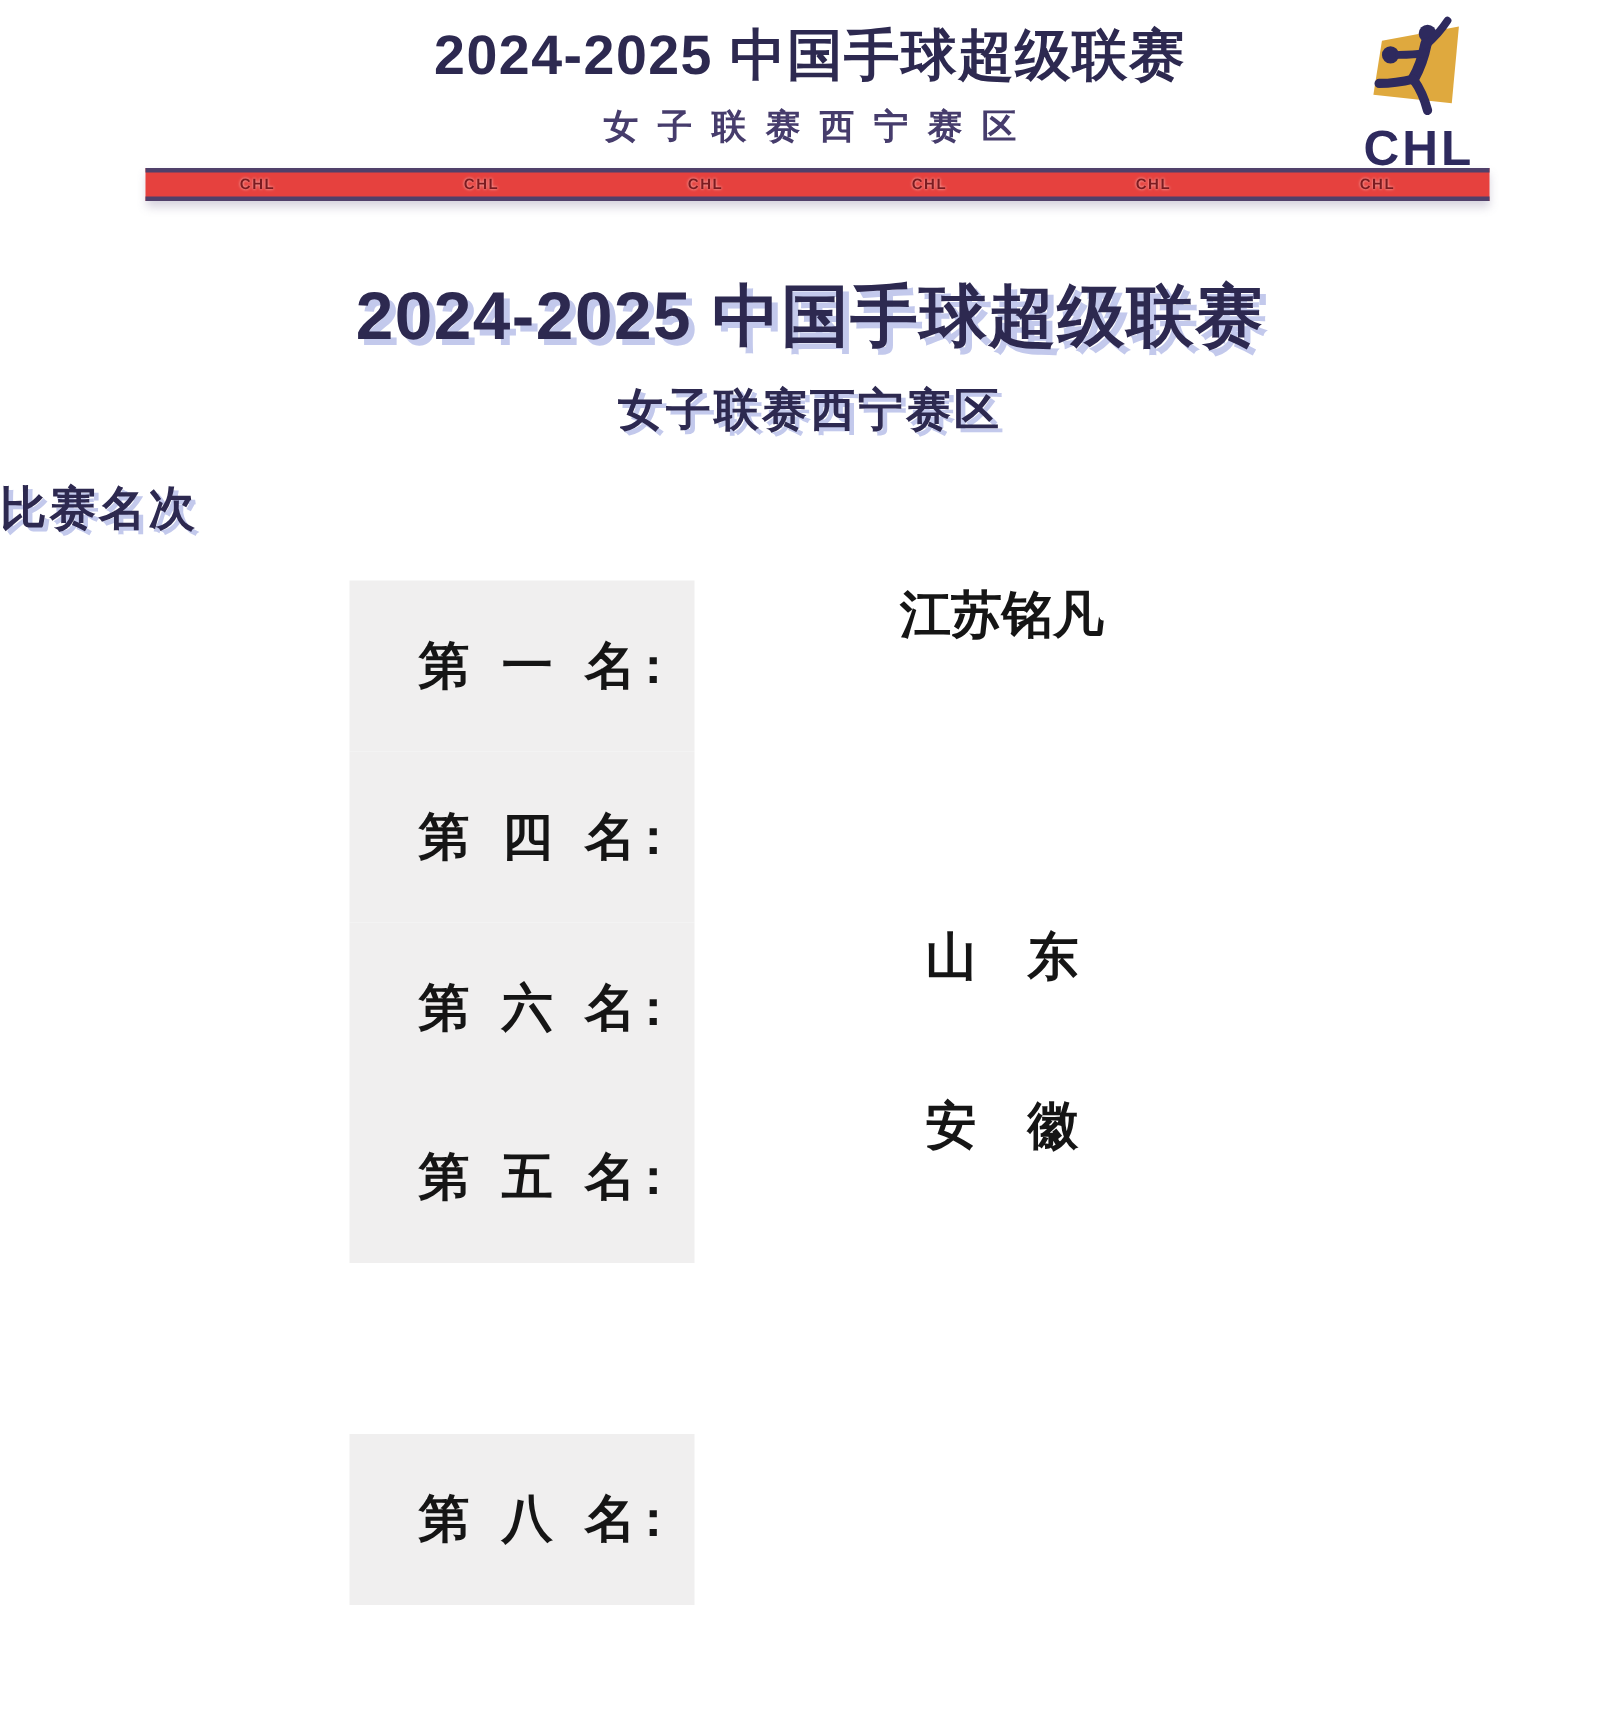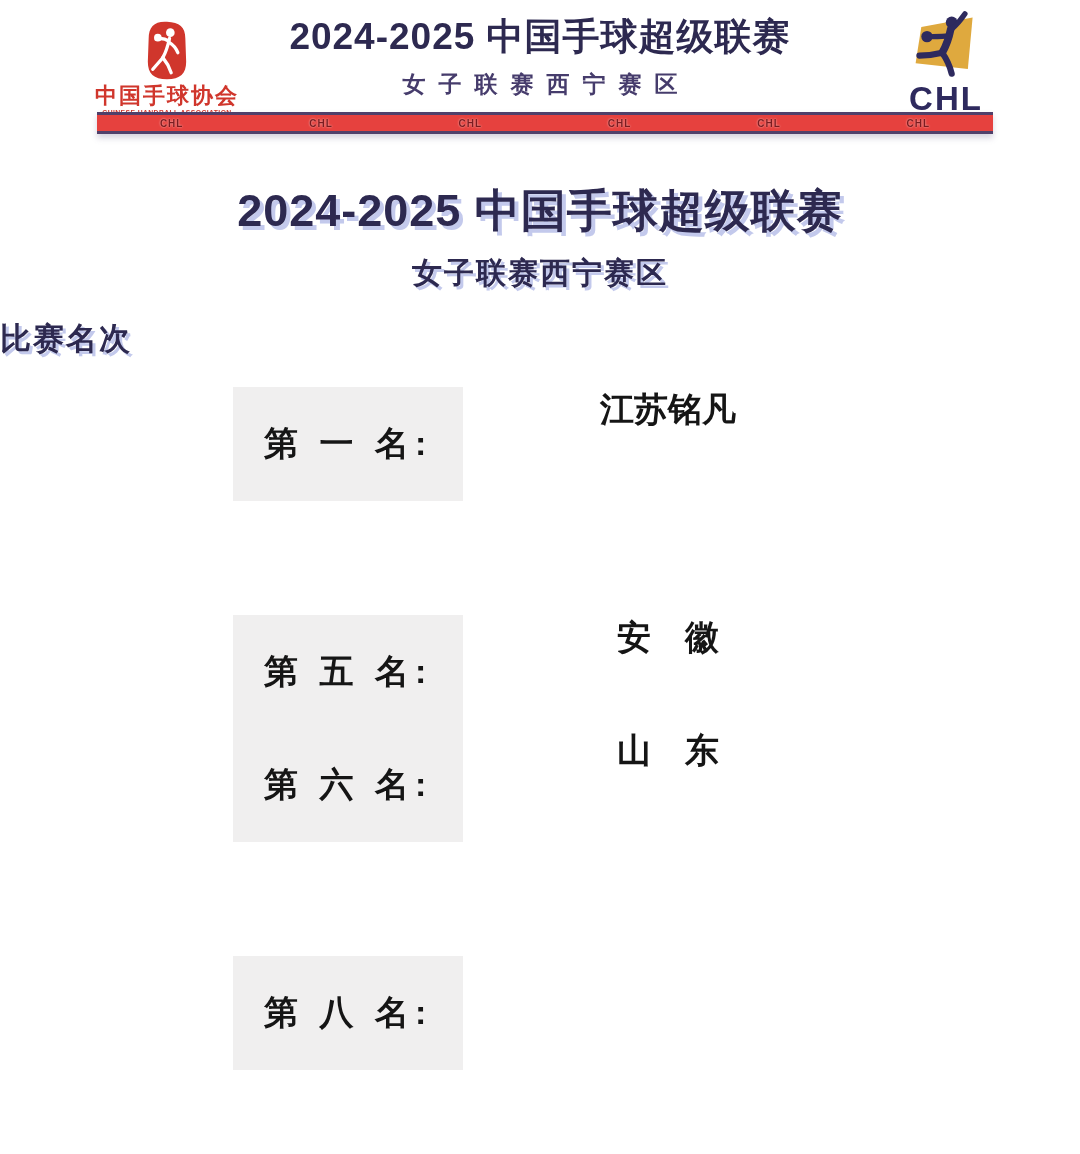--- a/index.html
+++ b/index.html
@@ -45,47 +45,31 @@
     text-shadow:3px 3px 0 #c3c9ec;
   }
   
   .ranking-table{
     position:absolute;left:233px;top:387px;width:640px;height:683px;
     display:flex;flex-direction:column;
   }
   .rank-row{flex:1;display:flex;align-items:stretch;}
   .rank-cell{
     width:230px;box-sizing:border-box;background:#f0efef;
-    display:flex;align-items:center;padding-left:31px;
+    display:flex;align-items:center;padding-left:46px;
   }
   .rank-label{font-size:34px;font-weight:bold;color:#151515;letter-spacing:6px;white-space:nowrap;}
   .team-cell{flex:1;display:flex;align-items:flex-start;justify-content:center;}
   .team-name{font-size:34px;font-weight:bold;color:#151515;white-space:pre;}
 </style>
 </head>
 <body>
 
 <div class="page">
 
-  <div class="assoc-logo">
-    <svg class="assoc-seal" width="50" height="62" viewBox="0 0 60 74">
-      <path fill="#d0362c" d="M30,2 C15,1 8,8 8,22 L7,50 C7,64 14,71 30,71 C46,71 53,64 53,50 L52,22 C52,8 45,3 30,2 Z"></path>
-      <circle cx="19" cy="21" r="4.6" fill="#ffffff"></circle>
-      <circle cx="34" cy="15" r="5.2" fill="#ffffff"></circle>
-      <g fill="none" stroke="#ffffff" stroke-width="4" stroke-linecap="round">
-        <path d="M33,22 C31,31 29,38 25,45"></path>
-        <path d="M32,25 C29,23 26,22 22,22"></path>
-        <path d="M33,27 C38,30 41,34 43,39"></path>
-        <path d="M25,45 C21,50 17,54 13,59"></path>
-        <path d="M25,45 C30,51 33,57 35,63"></path>
-      </g>
-    </svg>
-    <div class="assoc-cn">中国手球协会</div>
-    <div class="assoc-en">CHINESE HANDBALL ASSOCIATION</div>
-  </div>
 
   <div class="header-center">
     <div class="header-title">2024-2025 中国手球超级联赛</div>
     <div class="header-subtitle">女子联赛西宁赛区</div>
   </div>
 
   <div class="chl-logo">
     <svg class="chl-mark" width="84" height="76" viewBox="0 0 84 80">
       <polygon points="16,18 70,8 65,62 10,56" fill="#dfa93e"></polygon>
       <circle cx="22" cy="28" r="6" fill="#2e2a5e"></circle>
@@ -121,37 +105,40 @@
         <span class="rank-label">第 一 名:</span>
       </div>
       <div class="team-cell">
         <span class="team-name">江苏铭凡</span>
       </div>
     </div>
 
 
 
     <div class="rank-row">
-    </div>
-
-    <div class="rank-row">
       <div class="rank-cell">
-        <span class="rank-label">第 五 名:</span>
-      </div>
-      <div class="team-cell">
-        <span class="team-name">安　徽</span>
+        <span class="rank-label">第 四 名:</span>
       </div>
     </div>
 
     <div class="rank-row">
       <div class="rank-cell">
         <span class="rank-label">第 六 名:</span>
       </div>
       <div class="team-cell">
         <span class="team-name">山　东</span>
+      </div>
+    </div>
+
+    <div class="rank-row">
+      <div class="rank-cell">
+        <span class="rank-label">第 五 名:</span>
+      </div>
+      <div class="team-cell">
+        <span class="team-name">安　徽</span>
       </div>
     </div>
 
     <div class="rank-row">
     </div>
 
     <div class="rank-row">
       <div class="rank-cell">
         <span class="rank-label">第 八 名:</span>
       </div>

